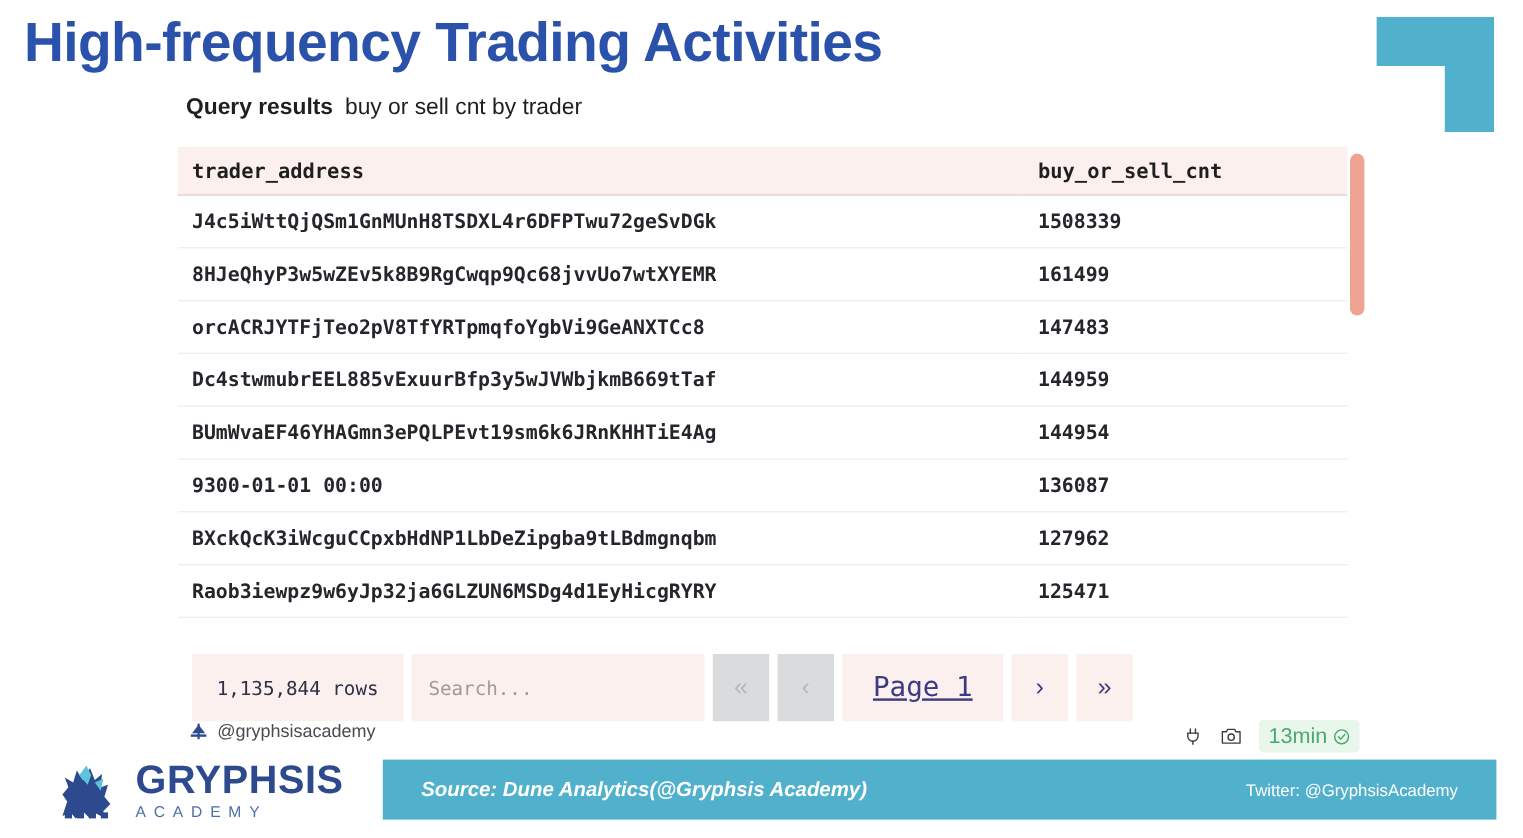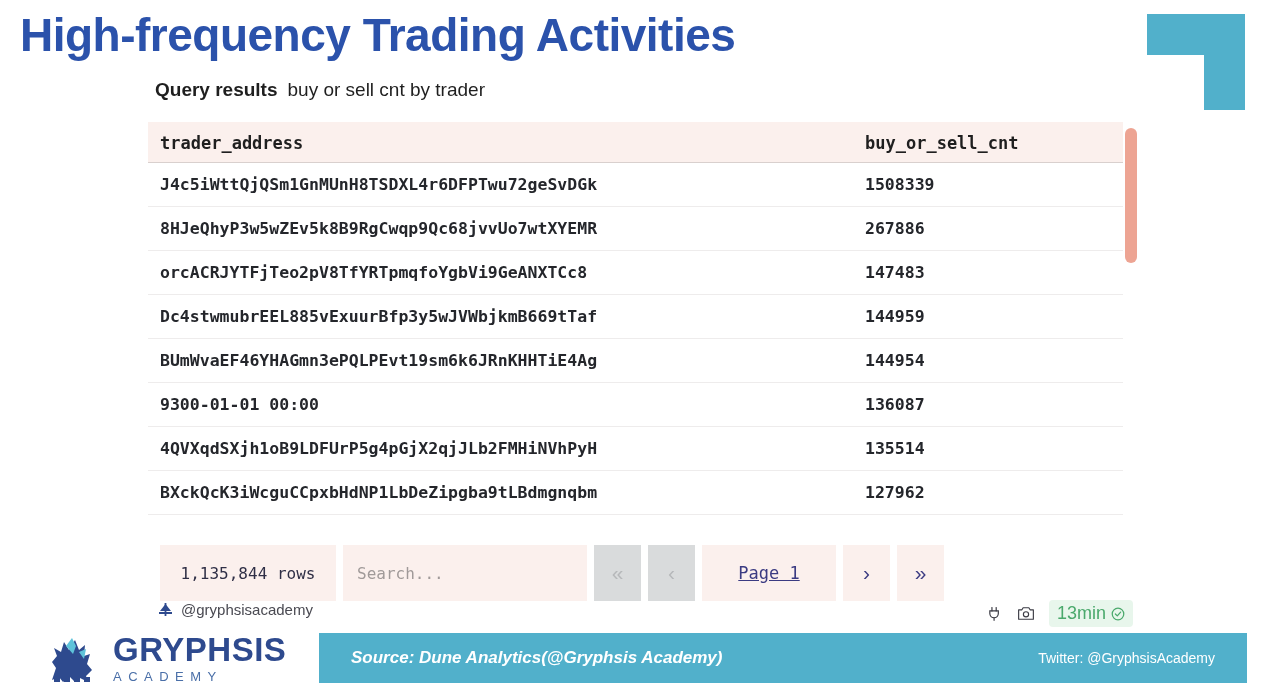--- a/index.html
+++ b/index.html
@@ -153,21 +153,21 @@
     background: #d9dbdc;
     color: #b6b8ba;
   }
   .pg-page {
     min-width: 134px;
     color: #3b3b82;
   }
   .pg-page .pg-page-txt {
     text-decoration: underline;
     font-family: "DejaVu Sans Mono", "Liberation Mono", monospace;
-    font-size: 17px;
+    font-size: 23px;
   }
 
   
   .credit-row {
     position: absolute;
     left: 158px;
     top: 601px;
     display: flex;
     align-items: center;
     gap: 8px;
@@ -279,41 +279,37 @@
         <th>buy_or_sell_cnt</th>
       </tr>
     </thead>
     <tbody>
       <tr>
         <td>J4c5iWttQjQSm1GnMUnH8TSDXL4r6DFPTwu72geSvDGk</td>
         <td>1508339</td>
       </tr>
       <tr>
         <td>8HJeQhyP3w5wZEv5k8B9RgCwqp9Qc68jvvUo7wtXYEMR</td>
-        <td>267886</td>
+        <td>161499</td>
       </tr>
       <tr>
         <td>orcACRJYTFjTeo2pV8TfYRTpmqfoYgbVi9GeANXTCc8</td>
         <td>147483</td>
       </tr>
       <tr>
         <td>Dc4stwmubrEEL885vExuurBfp3y5wJVWbjkmB669tTaf</td>
         <td>144959</td>
       </tr>
       <tr>
         <td>BUmWvaEF46YHAGmn3ePQLPEvt19sm6k6JRnKHHTiE4Ag</td>
         <td>144954</td>
       </tr>
       <tr>
         <td>9300-01-01 00:00</td>
         <td>136087</td>
-      </tr>
-      <tr>
-        <td>4QVXqdSXjh1oB9LDFUrP5g4pGjX2qjJLb2FMHiNVhPyH</td>
-        <td>135514</td>
       </tr>
       <tr>
         <td>BXckQcK3iWcguCCpxbHdNP1LbDeZipgba9tLBdmgnqbm</td>
         <td>127962</td>
       </tr>
       <tr>
         <td>Raob3iewpz9w6yJp32ja6GLZUN6MSDg4d1EyHicgRYRY</td>
         <td>125471</td>
       </tr>
     </tbody>

